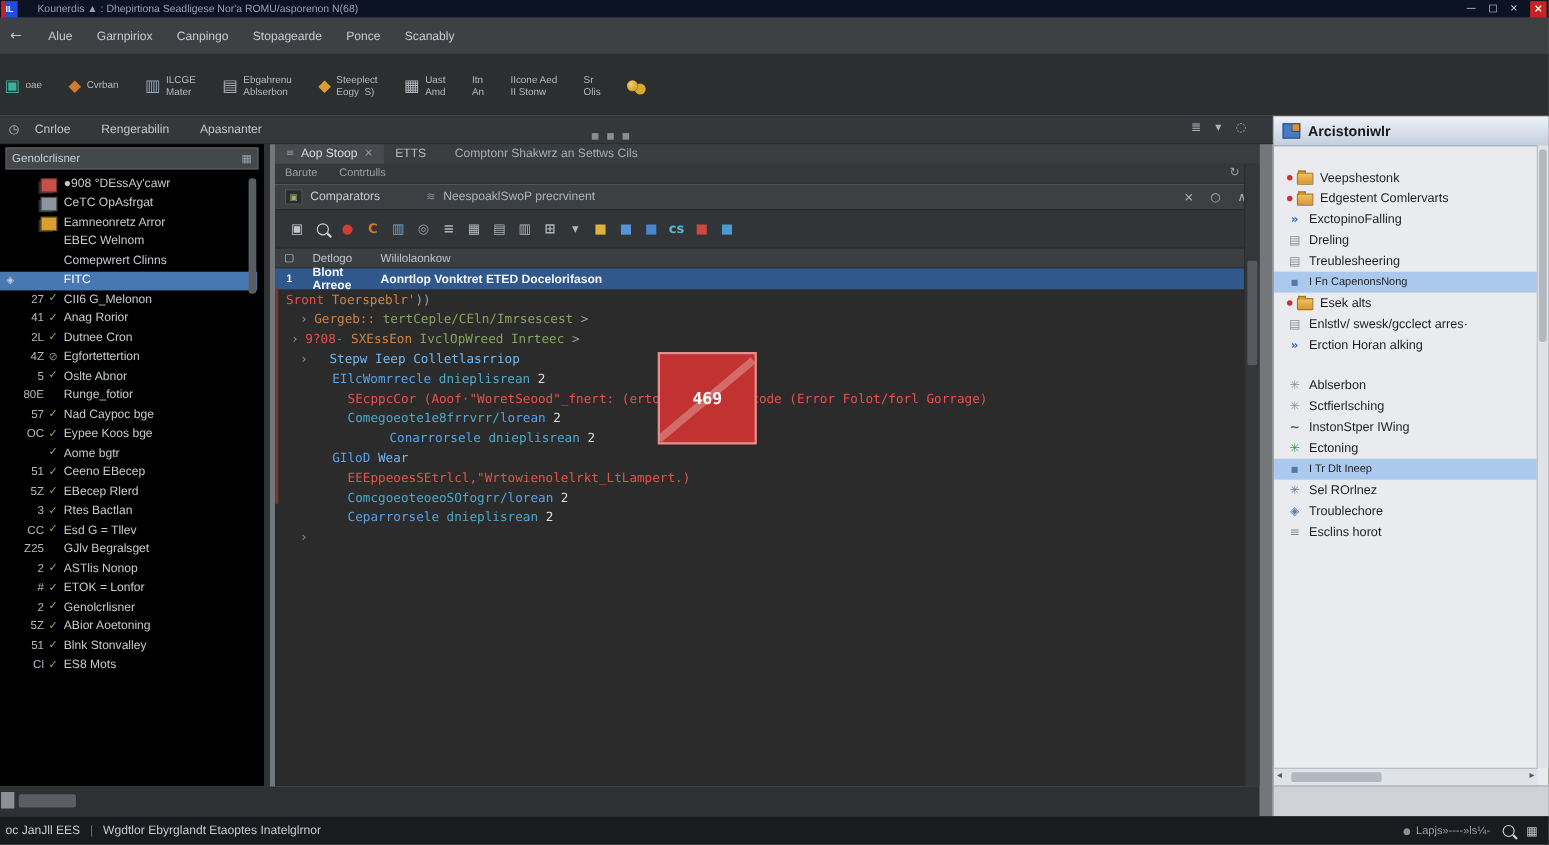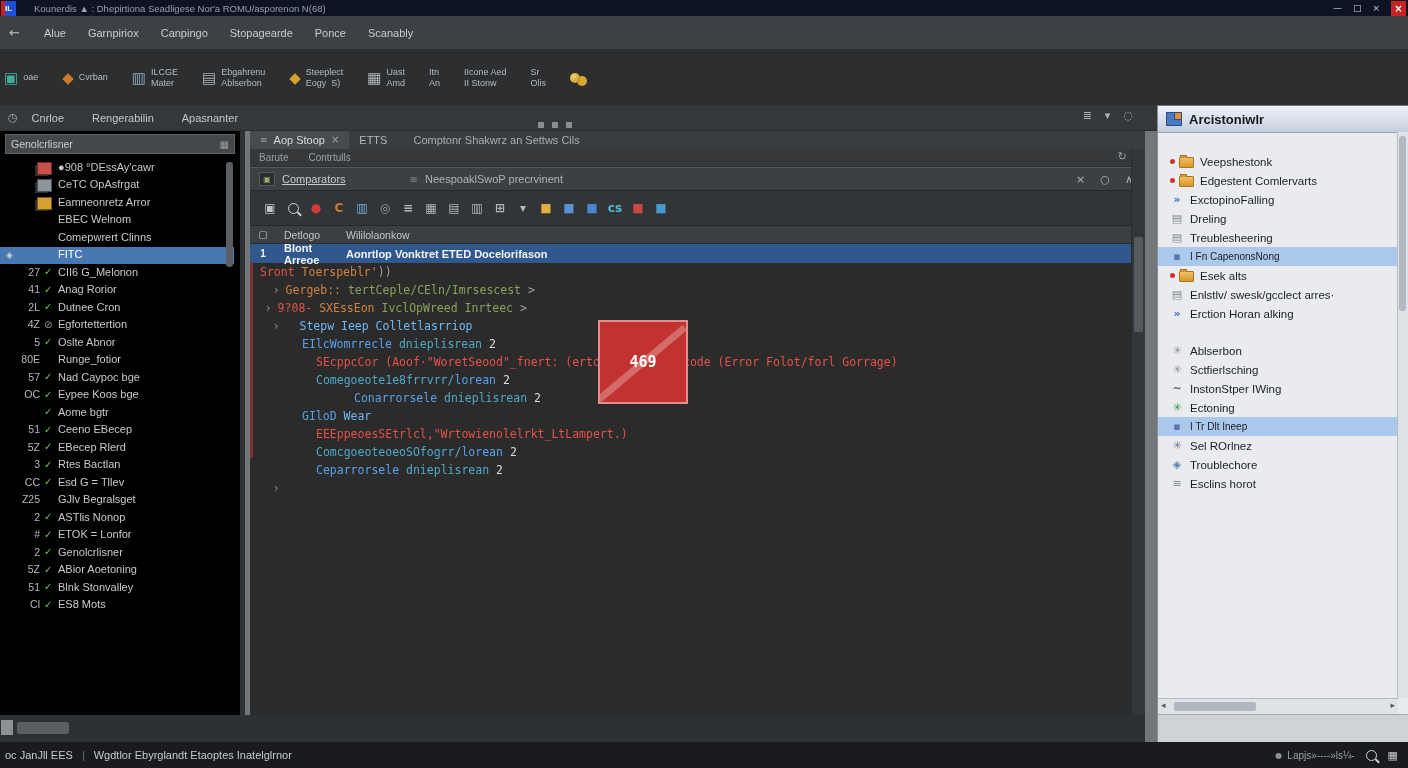--- a/index.html
+++ b/index.html
@@ -65,21 +65,21 @@
   .tab{display:flex;align-items:center;gap:6px;padding:0 10px;height:19px;}
   .tab.active{background:#474b4e;color:#d8dce0;}
   .tab-ic{font-size:9px;color:#9aa0a6;}
   .tab-x{color:#9aa0a6;font-size:10px;}
   .tab-title{margin-left:16px;color:#a8aeb4;}
   .crumbrow{position:relative;height:17px;background:#36383a;display:flex;align-items:center;font-size:10px;color:#9aa0a5;padding-left:9px;border-bottom:1px solid #2e3032;}
   .crumb{margin-right:20px;}
   .refresh{position:absolute;right:18px;top:1px;font-size:11px;color:#9aa0a5;}
   .comprow{height:22px;background:#3d4043;border-top:1px solid #55585b;border-bottom:1px solid #26282a;display:flex;align-items:center;font-size:11px;padding-left:9px;}
   .cmp-ic{width:14px;height:12px;background:#2a2c2e;border:1px solid #55585b;display:flex;align-items:center;justify-content:center;font-size:8px;color:#9ab070;margin-right:7px;}
-  .cmp-lbl{color:#c8ccd0;margin-right:64px;text-decoration:underline;}
+  .cmp-lbl{color:#c8ccd0;margin-right:42px;}
   .cmp-vic{color:#8a9096;margin-right:7px;font-size:10px;}
   .cmp-val{color:#aeb3b8;}
   .cmp-right{margin-left:auto;display:flex;gap:15px;margin-right:12px;color:#b0b5ba;font-size:11px;}
   .iconrow{height:34px;background:#323538;display:flex;align-items:center;gap:3px;padding-left:10px;border-bottom:1px solid #26282a;}
   .irow-btn{width:20px;height:20px;display:flex;align-items:center;justify-content:center;font-size:12px;font-weight:bold;}
   .colhead{height:17px;background:#3c3f42;display:flex;align-items:center;font-size:10.5px;color:#c0c4c8;border-bottom:1px solid #2a2c2e;}
   .gutter{width:26px;text-align:center;font-size:10px;flex:none;}
   .ch1{margin-left:8px;width:58px;flex:none;}
   .ch2{margin-left:4px;white-space:nowrap;}
   .selrow{height:19px;background:#31588c;display:flex;align-items:center;font-size:11px;font-weight:bold;color:#eef3f8;}

